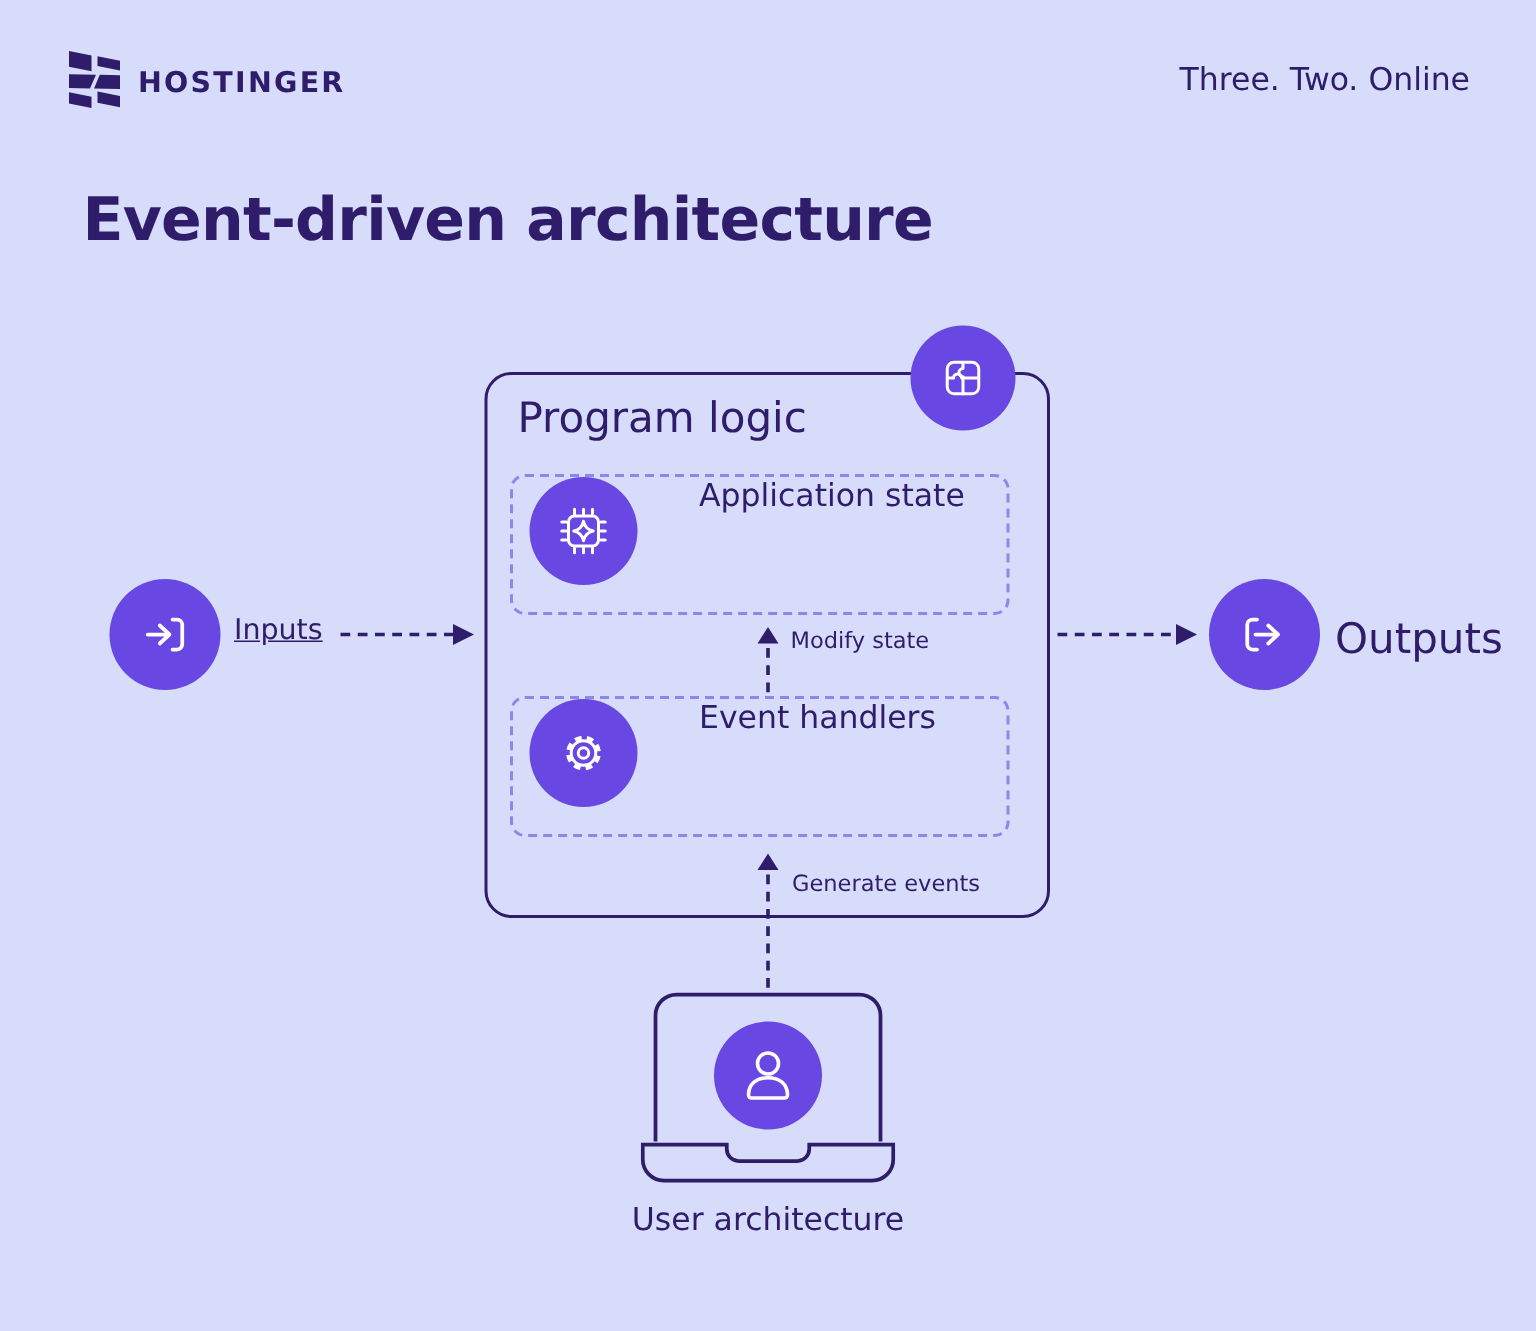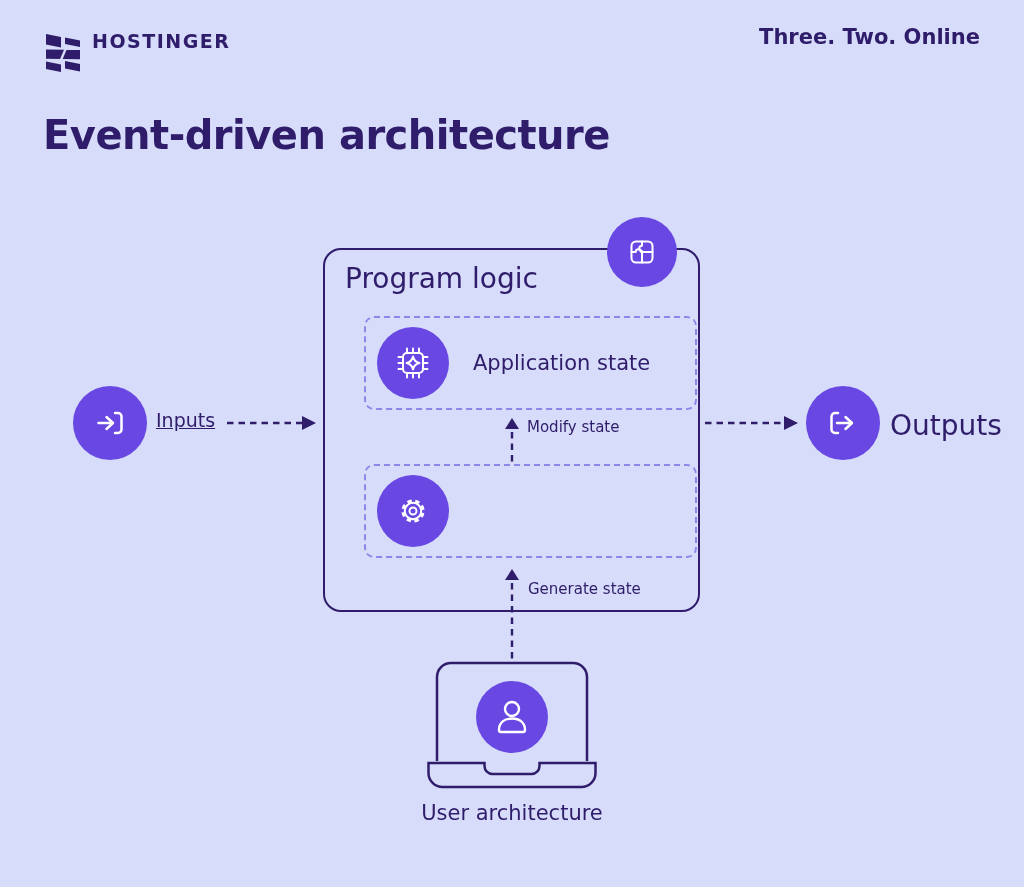--- a/index.html
+++ b/index.html
@@ -5,35 +5,35 @@
   html,body{margin:0;padding:0;}
   body{
     width:1024px;height:887px;position:relative;overflow:hidden;
     background:#d6dcf9;
     font-family:"DejaVu Sans","Liberation Sans",sans-serif;
     color:#2f1c6a;
   }
   .abs{position:absolute;}
 
   
-  .brand-text{left:92px;top:30px;font-size:19px;font-weight:700;letter-spacing:1.5px;}
-  .tagline{right:44px;top:25px;font-size:21px;font-weight:700;text-align:center;}
+  .brand-text{left:92px;top:44px;font-size:19px;font-weight:700;letter-spacing:1.5px;}
+  .tagline{right:44px;top:41px;font-size:21px;font-weight:400;text-align:center;}
   .page-title{left:43px;top:112px;font-size:40px;font-weight:700;letter-spacing:-0.5px;}
 
   
   .program-box{
     left:323px;top:248px;width:377px;height:364px;
     border:2px solid #2f1c6a;border-radius:18px;box-sizing:border-box;
   }
   .program-label{left:345px;top:262px;font-size:28px;}
 
   .dashed-box{
-    width:333px;height:94px;left:364px;
+    width:333px;height:94px;left:340px;
     border:2px dashed #8e87ea;border-radius:10px;box-sizing:border-box;
-    display:flex;align-items:center;gap:24px;padding-left:11px;
+    display:flex;gap:41px;padding-left:11px;
   }
   .dashed-box.state{top:316px;}
   .dashed-box.handlers{top:464px;}
   .node-label{font-size:21px;}
 
   .badge{
     border-radius:50%;background:#6847e3;
     display:flex;align-items:center;justify-content:center;flex:0 0 auto;
   }
   .badge.b72{width:72px;height:72px;}
@@ -66,21 +66,21 @@
     <polygon points="22,5.5 37,8.5 37,15 22,12"></polygon>
     <polygon points="3,17.5 21,17.8 17,27 3,26.7"></polygon>
     <polygon points="23.5,17.9 37,18.1 37,27.3 19.7,27"></polygon>
     <polygon points="3,29.5 18,32.5 18,40 3,37"></polygon>
     <polygon points="22,29 37,32 37,39.5 22,36.5"></polygon>
   </svg>
 </div>
 <div class="abs brand-text">HOSTINGER</div>
 <div class="abs tagline">Three. Two. Online</div>
 
-<h1 class="abs page-title" style="margin:0;">Event-driven architecture</h1>
+<h1 class="abs page-title" style="margin:12px;">Event-driven architecture</h1>
 
 <div class="abs program-box"></div>
 <div class="abs program-label">Program logic</div>
 
 <div class="abs badge b70 puzzle-badge">
   <span>
     <svg width="36" height="36" viewBox="0 0 36 36" fill="none" stroke="#fff" stroke-width="2" stroke-linecap="round" stroke-linejoin="round">
       <rect x="7.5" y="7.5" width="21" height="21" rx="4.5"></rect>
       <path d="M18 7.5 v4.2 a2.7 2.7 0 1 0 0 5.4 v11.4"></path>
       <path d="M7.5 18 h4.2 a2.7 2.7 0 1 1 5.4 0 h11.4"></path>
@@ -104,37 +104,38 @@
 <div class="abs dashed-box handlers">
   <div class="badge b72">
     <span>
       <svg width="42" height="42" viewBox="0 0 42 42" fill="none" stroke="#fff">
         <circle cx="21" cy="21" r="10" stroke-width="3.2" stroke-dasharray="4.4 3.45" transform="rotate(11 21 21)"></circle>
         <circle cx="21" cy="21" r="8.2" stroke-width="2"></circle>
         <circle cx="21" cy="21" r="3.5" stroke-width="2"></circle>
       </svg>
     </span>
   </div>
+  <div class="node-label">Event handlers</div>
 </div>
 
 <div class="abs" style="left:500px;top:417px;">
   <svg width="24" height="46" viewBox="0 0 24 46">
     <path d="M12 1 L19 12 L5 12 Z" fill="#2f1c6a"></path>
     <line x1="12" y1="15" x2="12" y2="45" stroke="#2f1c6a" stroke-width="2.4" stroke-dasharray="6.5 5"></line>
   </svg>
 </div>
 <div class="abs small-label modify-label">Modify state</div>
 
 <div class="abs" style="left:500px;top:568px;z-index:2;">
   <svg width="24" height="94" viewBox="0 0 24 94">
     <path d="M12 1 L19 12 L5 12 Z" fill="#2f1c6a"></path>
     <line x1="12" y1="15" x2="12" y2="92" stroke="#2f1c6a" stroke-width="2.4" stroke-dasharray="6.5 5"></line>
   </svg>
 </div>
-<div class="abs small-label generate-label">Generate state</div>
+<div class="abs small-label generate-label">Generate events</div>
 
 <div class="abs badge b74 inputs-badge">
   <span>
     <svg width="40" height="40" viewBox="0 0 40 40" fill="none" stroke="#fff" stroke-width="2.5" stroke-linecap="round" stroke-linejoin="round">
       <path d="M25 10 h3 a3.5 3.5 0 0 1 3.5 3.5 v13 a3.5 3.5 0 0 1 -3.5 3.5 h-3"></path>
       <line x1="8.5" y1="20" x2="21.5" y2="20"></line>
       <path d="M16.5 14 L23 20 L16.5 26"></path>
     </svg>
   </span>
 </div>

